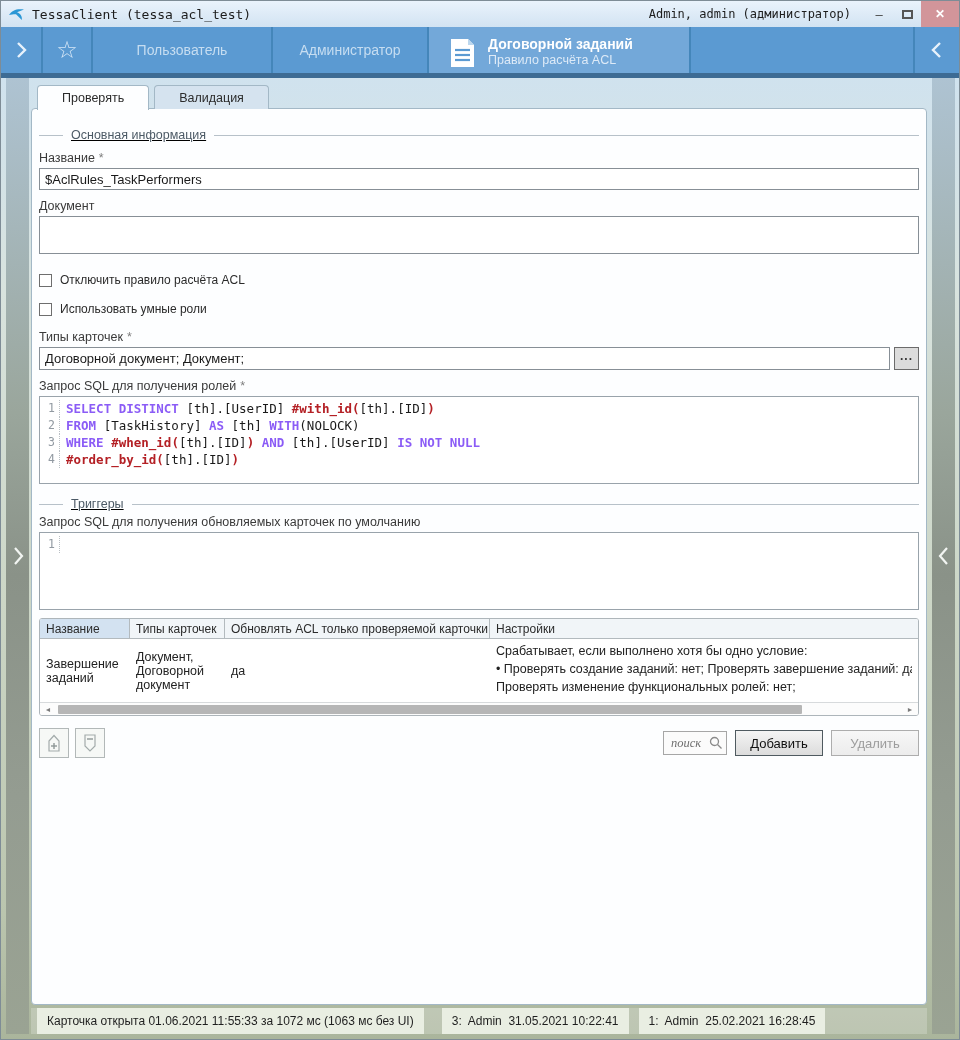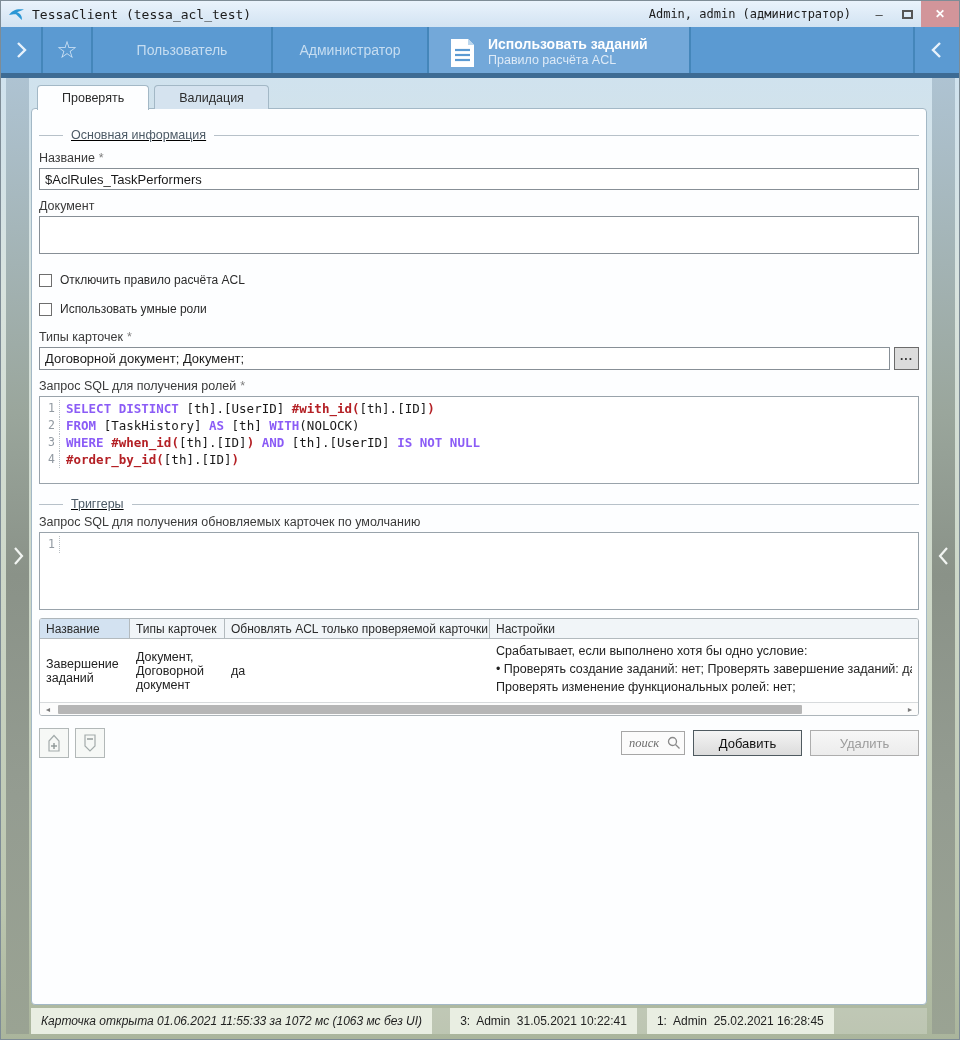--- a/index.html
+++ b/index.html
@@ -124,31 +124,31 @@
   
   .btn-row { display:flex; align-items:center; margin-top:12px; }
   .icon-btn { width:30px; height:30px; border:1px solid #b2b8b8; background:#f6f8f6;
               display:flex; align-items:center; justify-content:center; margin-right:6px; }
   .btn-spacer { flex:1; }
   .search-box { width:64px; height:24px; border:1px solid #a6a6a6; background:#fbfbfb;
                 display:flex; align-items:center; padding:0 3px 0 6px; margin-right:8px;justify-content:flex-end; }
   .search-box input { border:none; outline:none; width:38px; background:transparent;
                       font-family:"Liberation Serif",serif; font-style:italic; font-size:12.5px; color:#555; }
   .search-box input::placeholder { color:#6f6f6f; font-style:italic; }
-  .push-btn { width:109px; height:26px; font-size:13px; display:flex; align-items:center;
+  .push-btn { width:88px; height:26px; font-size:13px; display:flex; align-items:center;
               justify-content:center; }
   .push-btn.add { border:1px solid #4f5a60; background:linear-gradient(#f4f4f4,#dcdcdc); color:#111; margin-right:8px; }
   .push-btn.del { border:1px solid #adadad; background:linear-gradient(#f7f7f7,#ececec); color:#9c9c9c; }
 
   
   .statusbar { position:absolute; left:30px; top:1007px; width:896px; height:26px;
                display:flex; align-items:center; background:rgba(255,255,255,0.22); }
   .seg { background:#e9eee2; height:26px; display:flex; align-items:center;
          padding:0 10px; font-size:12px; color:#1f1f1f; white-space:pre; }
-  .seg.first { margin-left:0;font-style:italic; }
+  .seg.first { margin-left:6px; }
   .seg-gap1 { width:18px; } .seg-gap2 { width:10px; }
 </style>
 </head>
 <body>
 
 <div id="app">
 
   <div class="titlebar">
     <span class="logo">
       <svg width="18" height="16" viewBox="0 0 18 16">
@@ -178,21 +178,21 @@
     <div class="nav-tab t2">Администратор</div>
     <div class="nav-tab active">
       <svg width="27" height="32" viewBox="0 0 27 32">
         <path d="M2,2 L19,2 L25,8 L25,30 L2,30 Z" fill="#ffffff"></path>
         <path d="M19,2 L19,8 L25,8 Z" fill="#bcd7ee"></path>
         <line x1="6" y1="13" x2="21" y2="13" stroke="#5b9ad2" stroke-width="2.2"></line>
         <line x1="6" y1="18" x2="21" y2="18" stroke="#5b9ad2" stroke-width="2.2"></line>
         <line x1="6" y1="23" x2="21" y2="23" stroke="#5b9ad2" stroke-width="2.2"></line>
       </svg>
       <span class="active-tab-text">
-        <span class="active-tab-title" style="display:block">Использовать заданий</span>
+        <span class="active-tab-title" style="display:block">Договорной заданий</span>
         <span class="active-tab-sub" style="display:block">Правило расчёта ACL</span>
       </span>
     </div>
     <div class="nav-spacer"></div>
     <div class="nav-right">
       <svg width="12" height="20" viewBox="0 0 12 20">
         <polyline points="9,3 2,10 9,17" fill="none" stroke="#e8f2fb" stroke-width="2.4"></polyline>
       </svg>
     </div>
   </div>

